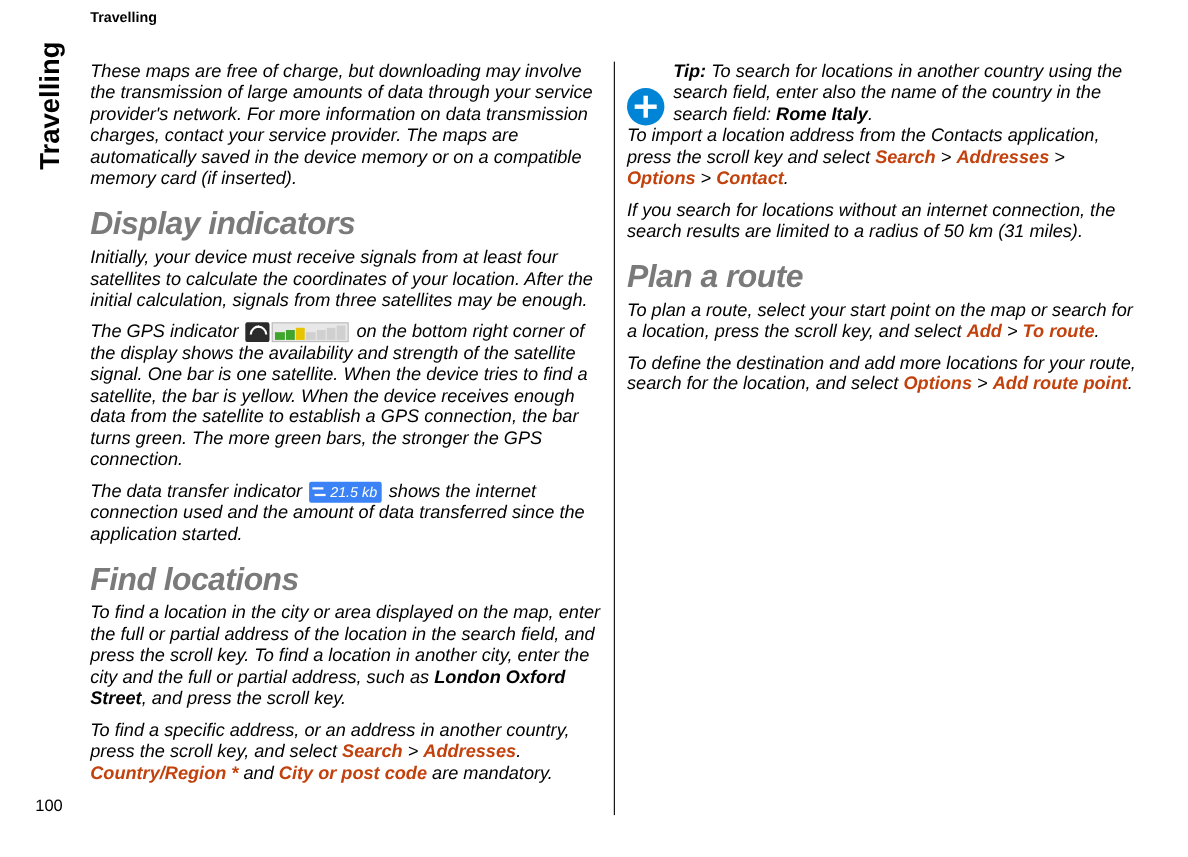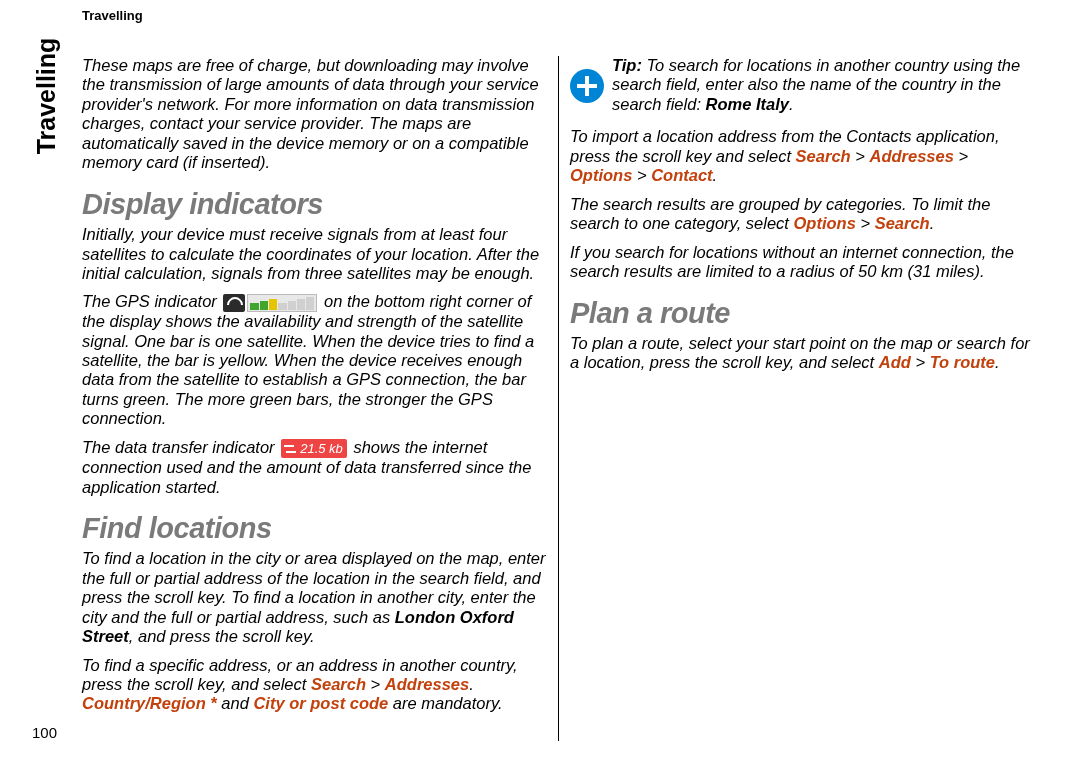--- a/index.html
+++ b/index.html
@@ -119,21 +119,21 @@
   .gps-indicator .bars span:nth-child(5){ height: 65%; }
   .gps-indicator .bars span:nth-child(6){ height: 80%; }
   .gps-indicator .bars span:nth-child(7){ height: 95%; }
 
   
   .data-indicator {
     display: inline-flex;
     align-items: center;
     vertical-align: middle;
     height: 19px;
-    background: #ef4444;
+    background: #3b82f6;
     color: #fff;
     font-size: 13px;
     padding: 0 4px 0 2px;
     border-radius: 2px;
     margin: 0 2px;
     gap: 3px;
   }
   .data-indicator .arrows {
     display: inline-block;
     width: 14px; height: 14px;
@@ -146,22 +146,22 @@
     width: 10px; height: 2px;
     background: #fff;
   }
   .data-indicator .arrows::before { top: 3px; left: 1px; }
   .data-indicator .arrows::after  { bottom: 3px; right: 1px; }
 
   
   .tip-row {
     display: flex;
     gap: 8px;
-    align-items: center;
-    margin-bottom: 13px;
+    align-items: flex-end;
+    margin-bottom: 0;
   }
   .tip-icon {
     flex: 0 0 34px;
     width: 34px; height: 34px;
     border-radius: 50%;
     background: #0084d6;
     position: relative;
     margin-top: 2px;
   }
   .tip-icon::before, .tip-icon::after {
@@ -231,26 +231,26 @@
     <div class="tip-icon"></div>
     <div>
       <b>Tip: </b><span>To search for locations in another country using the search field, enter also the name of the country in the search field: </span><b>Rome Italy</b><span>.</span>
     </div>
   </div>
 
   <p>
     <span>To import a location address from the Contacts application, press the scroll key and select </span><span class="blue">Search</span><span> &gt; </span><span class="blue">Addresses</span><span> &gt; </span><span class="blue">Options</span><span> &gt; </span><span class="blue">Contact</span><span>.</span>
   </p>
 
-  <p>
-    <span>The search results are grouped by categories. To limit the search to one category, select </span><span class="blue">Options</span><span> &gt; </span><span class="blue">Search</span><span>.</span>
-  </p>
 
   <p>If you search for locations without an internet connection, the search results are limited to a radius of 50 km (31 miles).</p>
 
   <h2>Plan a route</h2>
 
   <p>
     <span>To plan a route, select your start point on the map or search for a location, press the scroll key, and select </span><span class="blue">Add</span><span> &gt; </span><span class="blue">To route</span><span>.</span>
   </p>
 
+  <p>
+    <span>To define the destination and add more locations for your route, search for the location, and select </span><span class="blue">Options</span><span> &gt; </span><span class="blue">Add route point</span><span>.</span>
+  </p>
 
 </div>
 
 </body></html>

